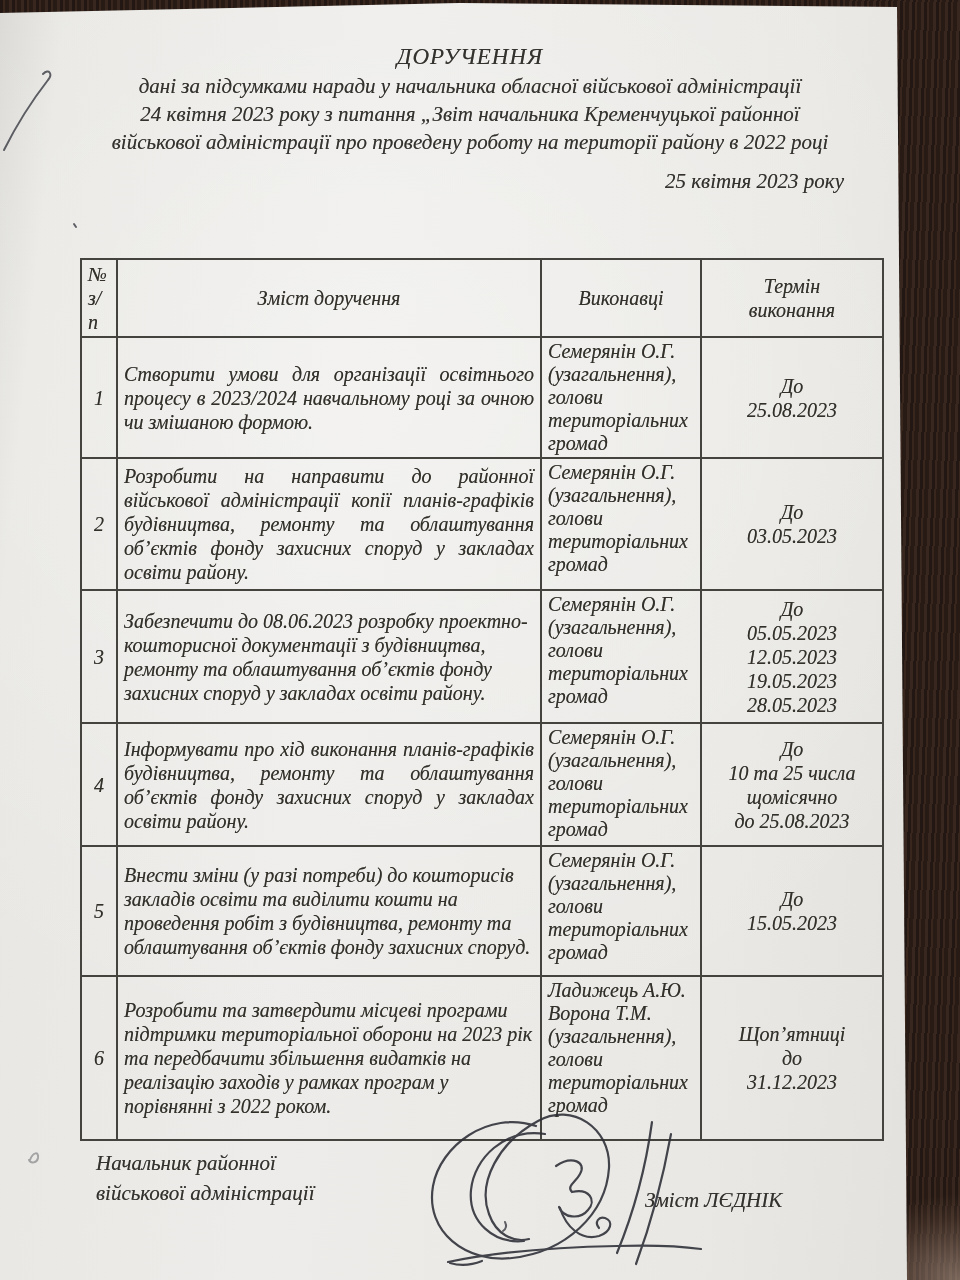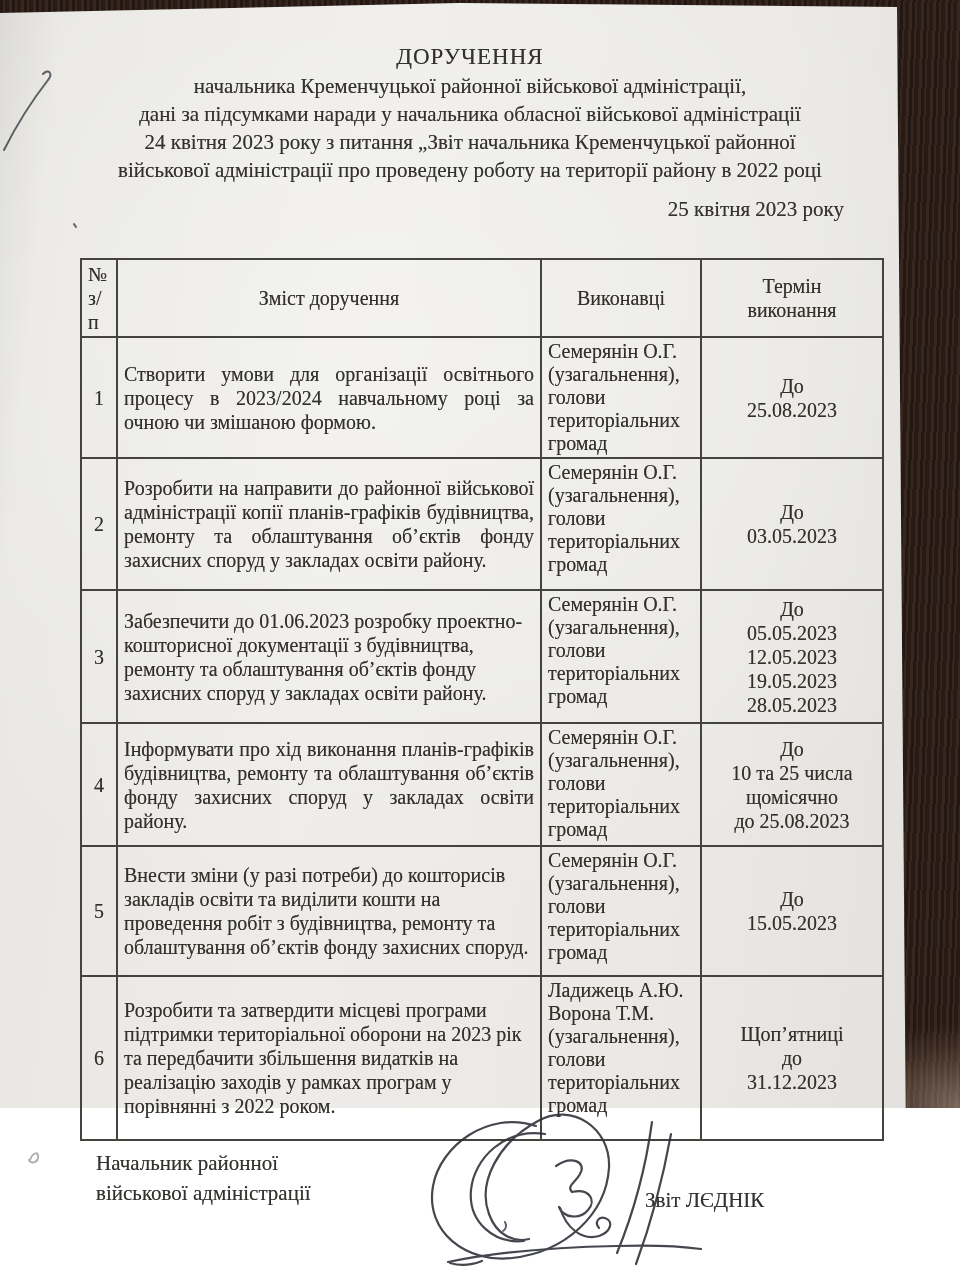--- a/index.html
+++ b/index.html
@@ -1,25 +1,26 @@
 <!DOCTYPE html>
 <html><head>
 <meta charset="utf-8">
 <style>
   html,body{margin:0;padding:0;}
   body{
     width:960px;height:1280px;overflow:hidden;
     font-family:"Liberation Serif","DejaVu Serif",serif;
   }
   .scene{
-    position:relative;width:960px;height:1108px;
+    position:relative;width:960px;height:1280px;
     background-color:#30211a;
     background-image:
       radial-gradient(160px 110px at 100% 100%, rgba(190,165,150,.55), rgba(120,95,80,.25) 55%, transparent 78%),
       repeating-linear-gradient(92deg, rgba(0,0,0,.30) 0 3px, rgba(95,62,45,.18) 3px 5px, rgba(18,10,6,.28) 5px 9px, rgba(115,82,60,.12) 9px 12px);
+    font-style: italic;
   }
   .paper{
     position:absolute;inset:0;
     clip-path:polygon(0 13px, 460px 3px, 897px 7px, 907px 1280px, 0 1280px);
     background:
       radial-gradient(120% 90% at 40% 30%, rgba(255,255,255,.35), transparent 60%),
       linear-gradient(96deg, #d8d7d3 0, #e8e7e3 6%, #edecea 35%, #e9e8e4 75%, #e1e0dc 100%);
     color:#34322e;
   }
   .doc-header{
@@ -71,21 +72,20 @@
   .soft{text-shadow:0 0 .5px rgba(50,48,44,.55);}
 </style>
 </head>
 <body>
 
 <div class="scene">
   <div class="paper soft">
 
     <div class="doc-header">
       <div class="title">ДОРУЧЕННЯ</div>
-      <div class="sub">начальника Кременчуцької районної військової адміністрації,</div>
       <div class="sub">дані за підсумками наради у начальника обласної військової адміністрації</div>
       <div class="sub">24 квітня 2023 року з питання „Звіт начальника Кременчуцької районної</div>
       <div class="sub">військової адміністрації про проведену роботу на території району в  2022 році</div>
       <div class="date">25 квітня 2023 року</div>
     </div>
 
     <table class="assign">
       <colgroup>
         <col style="width:36px">
           <col style="width:424px">
@@ -120,21 +120,21 @@
           <td class="c-exec">Семерянін О.Г.
 (узагальнення),
 голови
 територіальних
 громад</td>
           <td class="c-term">До
 03.05.2023</td>
         </tr>
         <tr class="r3 left">
           <td class="c-num">3</td>
-          <td class="c-content">Забезпечити до 01.06.2023 розробку проектно-кошторисної документації з будівництва, ремонту та облаштування об’єктів фонду захисних споруд у закладах освіти району.</td>
+          <td class="c-content">Забезпечити до 08.06.2023 розробку проектно-кошторисної документації з будівництва, ремонту та облаштування об’єктів фонду захисних споруд у закладах освіти району.</td>
           <td class="c-exec">Семерянін О.Г.
 (узагальнення),
 голови
 територіальних
 громад</td>
           <td class="c-term">До
 05.05.2023
 12.05.2023
 19.05.2023
 28.05.2023</td>
@@ -174,21 +174,21 @@
 громад</td>
           <td class="c-term">Щоп’ятниці
 до
 31.12.2023</td>
         </tr>
       </tbody>
     </table>
 
     <div class="signoff-pos">Начальник районної
 військової адміністрації</div>
-    <div class="signoff-name">Звіт ЛЄДНІК</div>
+    <div class="signoff-name">Зміст ЛЄДНІК</div>
   </div>
 
   <svg class="ink" width="960" height="1280" viewBox="0 0 960 1280">
     <g fill="none" stroke="#2c2e36" stroke-width="2.2" stroke-linecap="round" opacity="0.88">
 
       <path d="M 536 1126 C 488 1110 440 1146 433 1186 C 425 1232 466 1263 512 1258 C 566 1252 606 1214 609 1168 C 611 1128 572 1102 538 1121 C 499 1142 477 1182 489 1214 C 496 1234 513 1243 529 1239"></path>
       <path d="M 545 1134 C 505 1128 474 1158 471 1190 C 468 1222 494 1244 524 1241"></path>
 
       <path d="M 556 1166 C 572 1155 587 1162 580 1174 C 576 1182 566 1186 572 1192 C 589 1188 597 1200 588 1210 C 580 1220 563 1218 559 1207"></path>
       <path d="M 560 1208 C 566 1227 581 1241 599 1236 C 611 1232 614 1221 605 1218 C 599 1216 594 1222 599 1228"></path>

